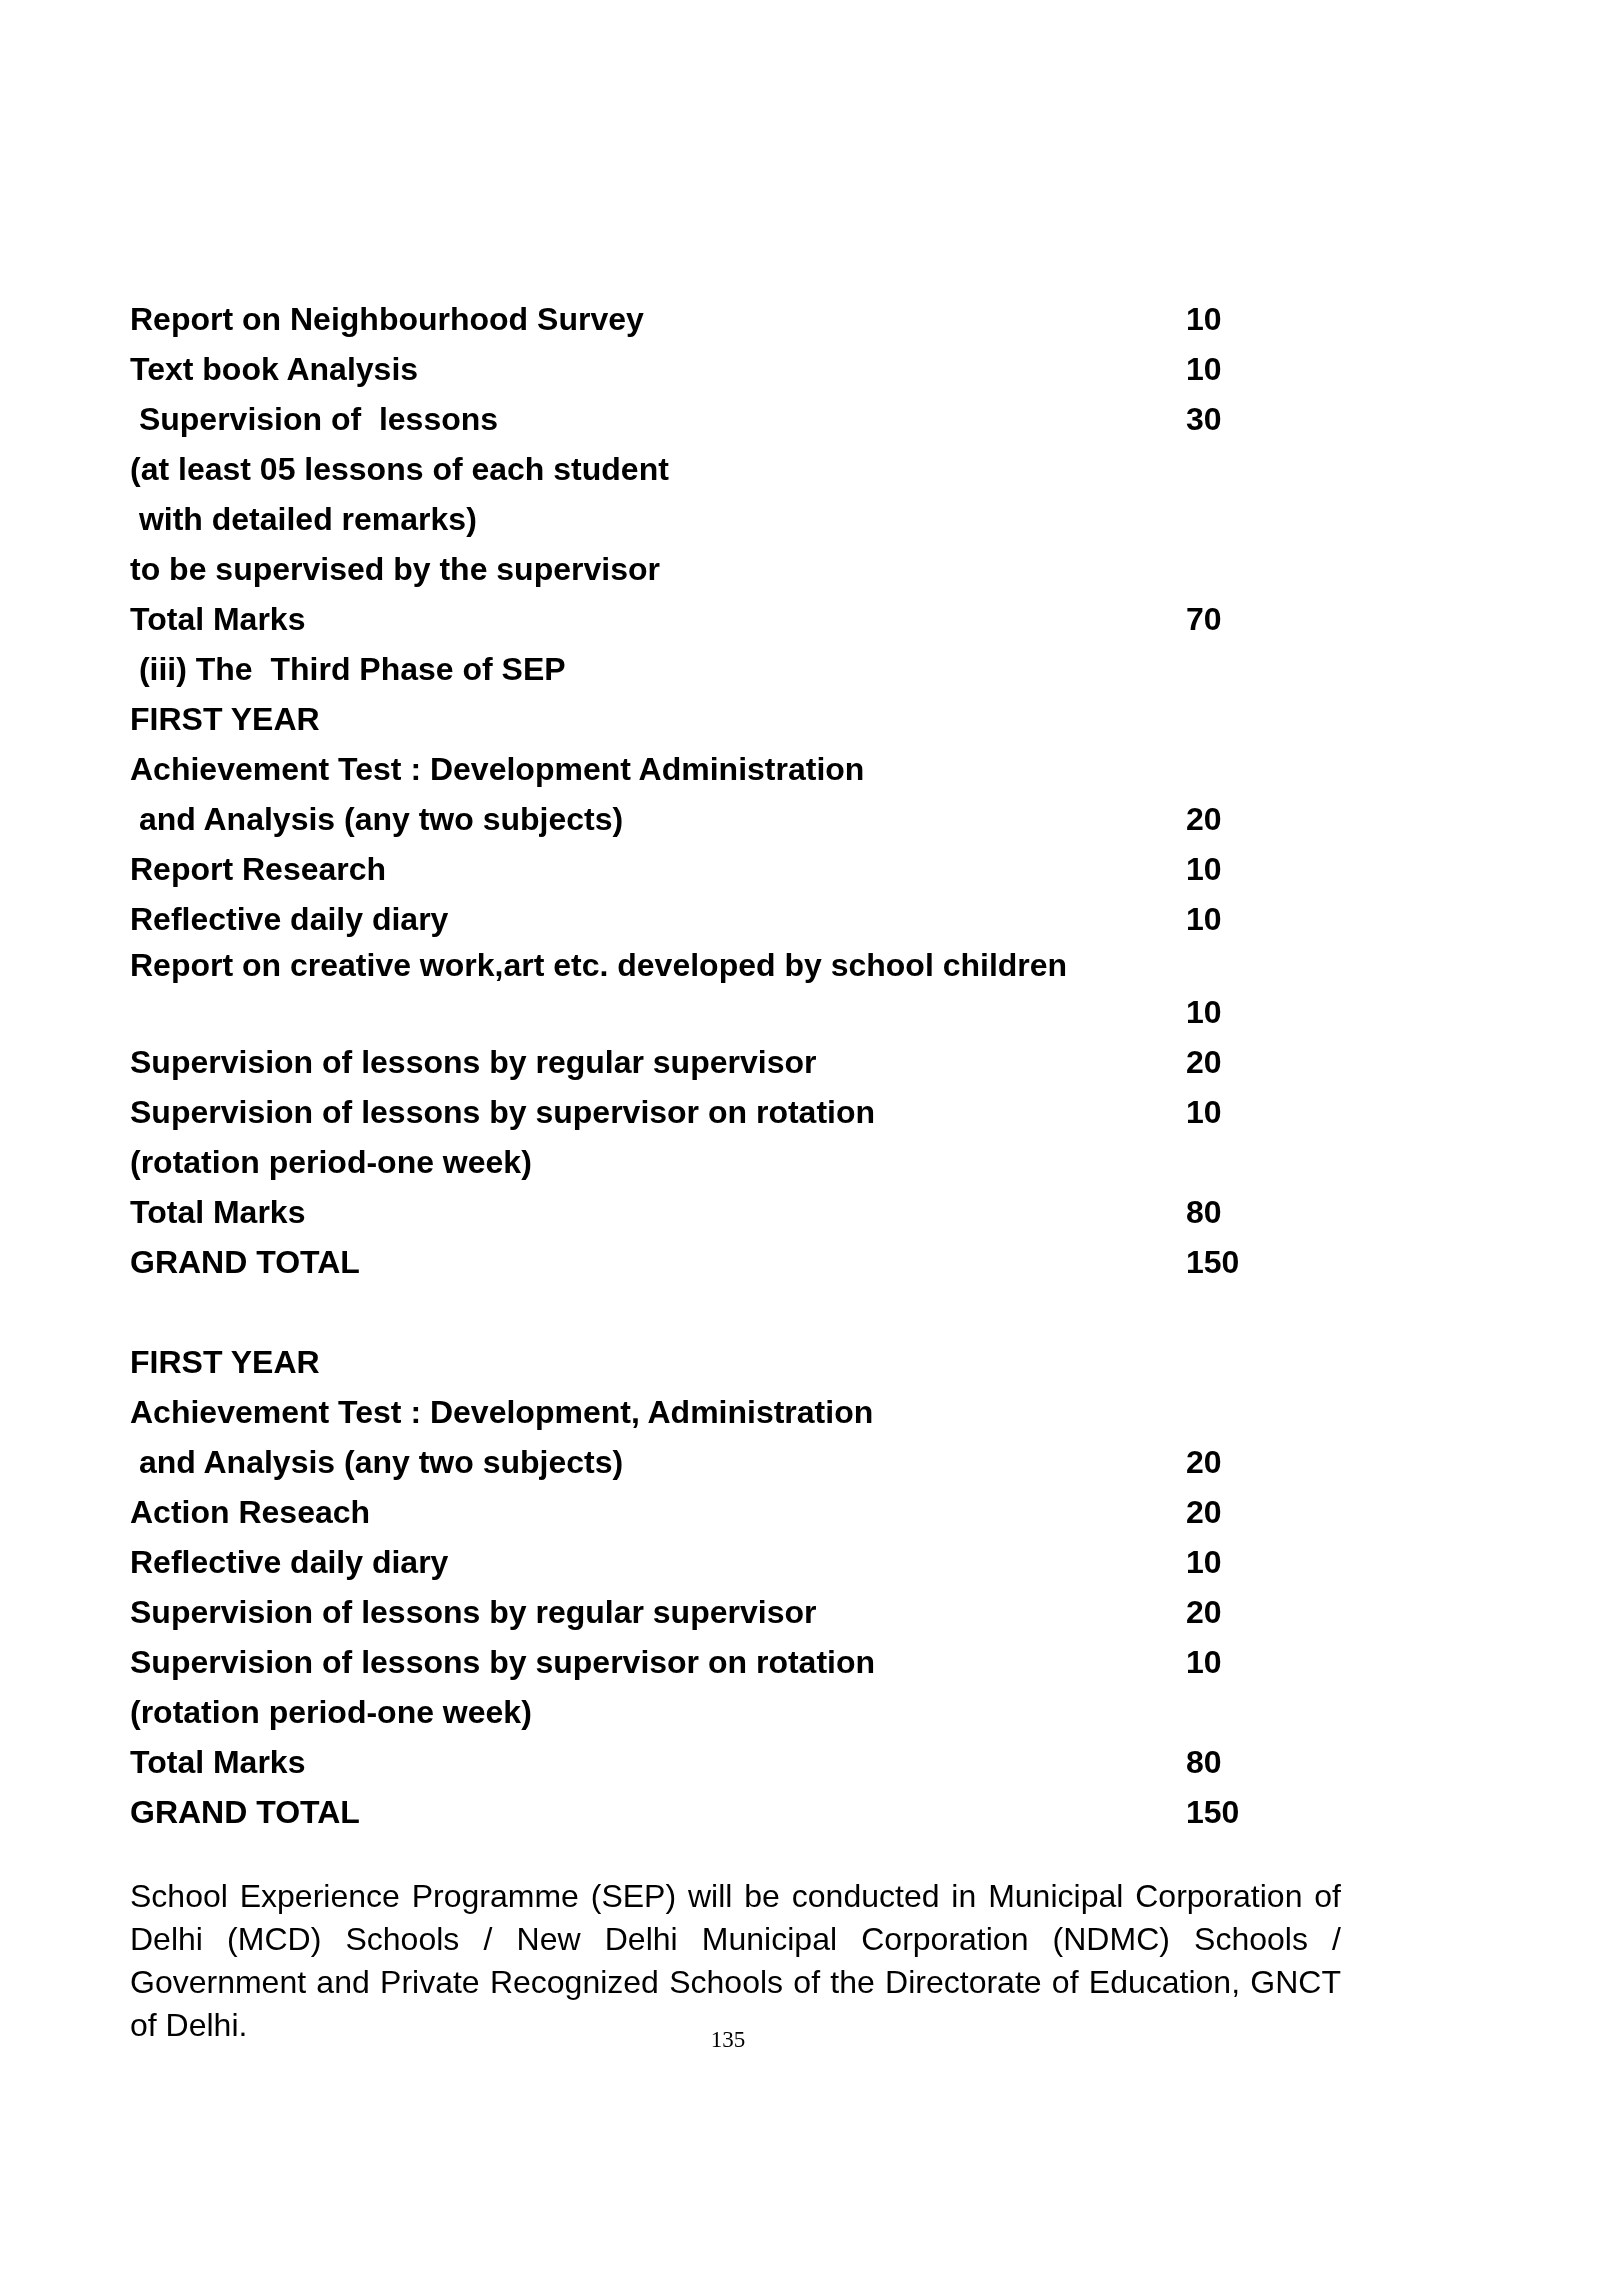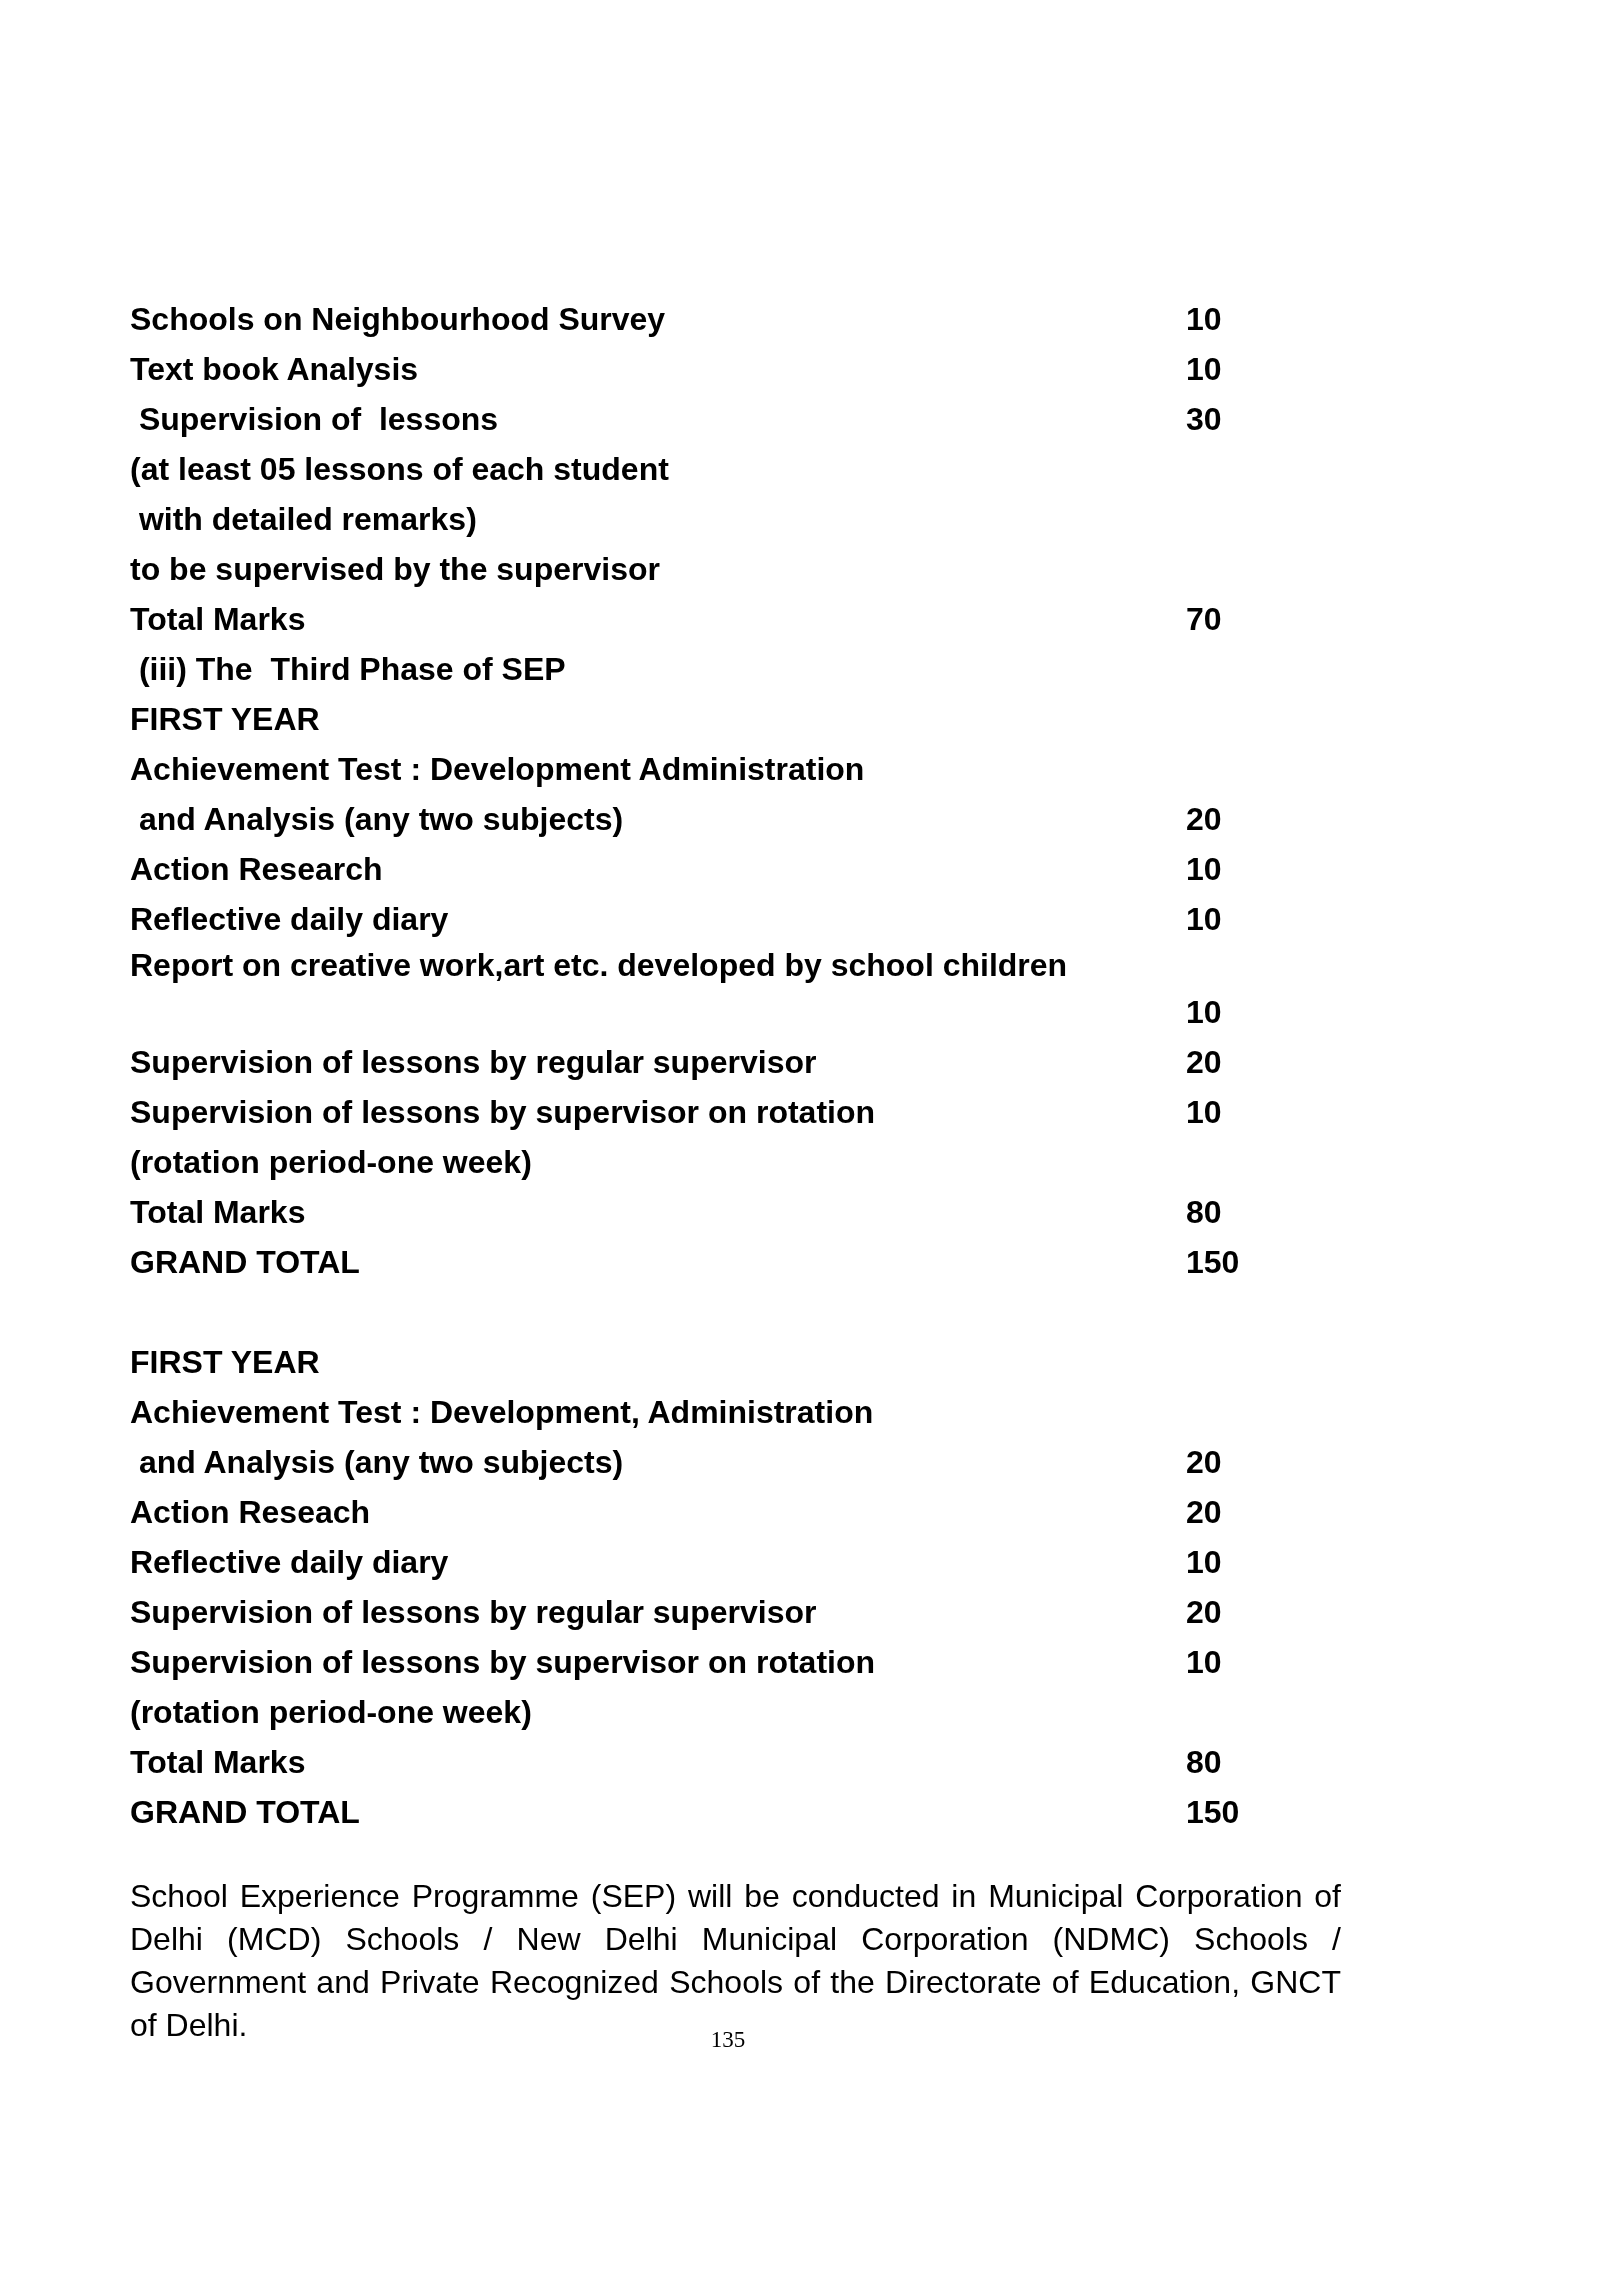--- a/index.html
+++ b/index.html
@@ -73,21 +73,21 @@
       font-size: 23px;
     }
   </style>
 </head>
 <body>
 
 <div class="page">
   <div class="rows">
 
     <div class="row">
-      <span class="label">Schools on Neighbourhood Survey</span>
+      <span class="label">Report on Neighbourhood Survey</span>
       <span class="marks">10</span>
     </div>
     <div class="row">
       <span class="label">Text book Analysis</span>
       <span class="marks">10</span>
     </div>
     <div class="row">
       <span class="label"> Supervision of  lessons</span>
       <span class="marks">30</span>
     </div>
@@ -117,21 +117,21 @@
     </div>
     <div class="row">
       <span class="label">Achievement Test : Development Administration</span>
       <span class="marks"></span>
     </div>
     <div class="row">
       <span class="label"> and Analysis (any two subjects)</span>
       <span class="marks">20</span>
     </div>
     <div class="row">
-      <span class="label">Action Research</span>
+      <span class="label">Report Research</span>
       <span class="marks">10</span>
     </div>
     <div class="row">
       <span class="label">Reflective daily diary</span>
       <span class="marks">10</span>
     </div>
     <div class="row tight">
       <span class="label">Report on creative work,art etc. developed by school children</span>
       <span class="marks"></span>
     </div>

